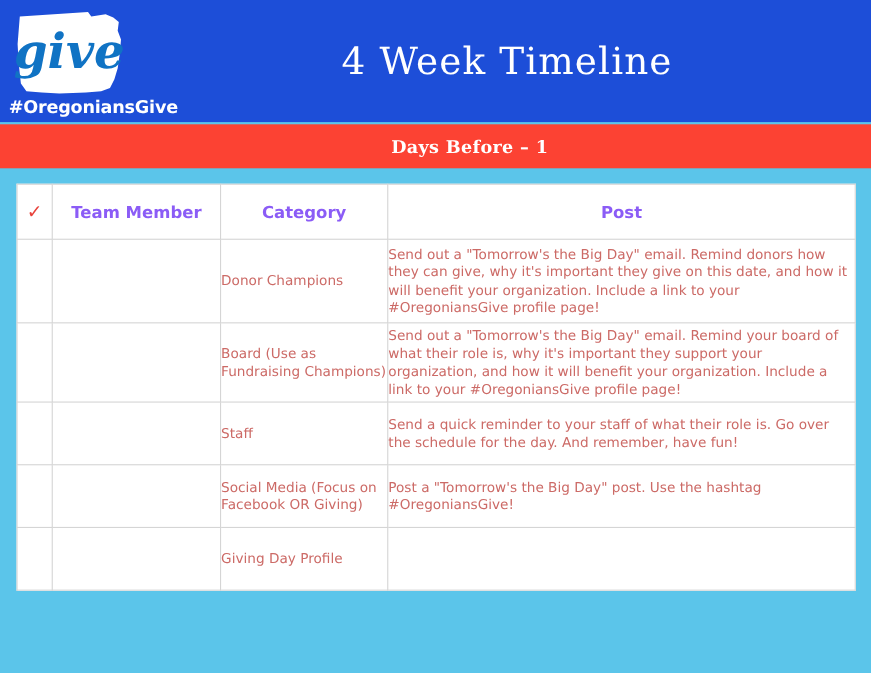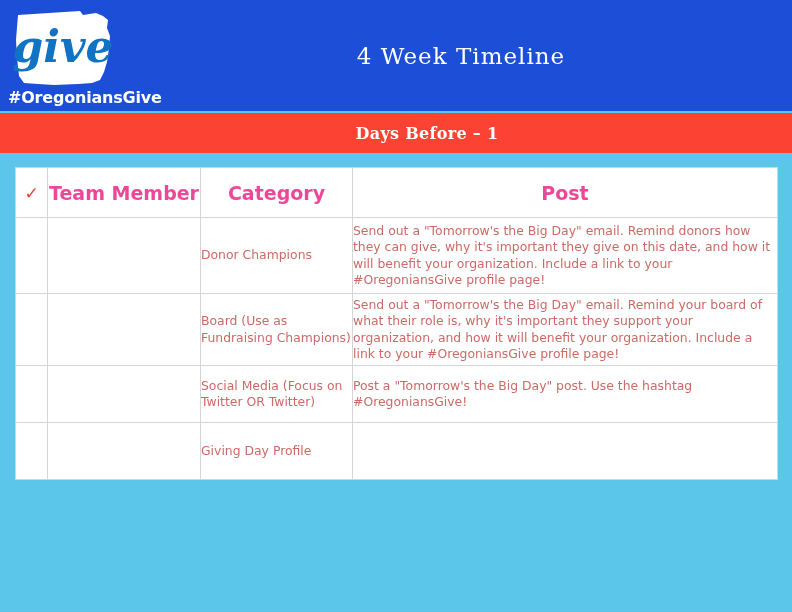--- a/index.html
+++ b/index.html
@@ -61,21 +61,21 @@
     position: absolute;
     left: 130px;
     top: 0;
     width: 662px;
     height: 111px;
     display: flex;
     align-items: center;
     justify-content: center;
     color: #ffffff;
     font-family: "DejaVu Serif", serif;
-    font-size: 23px;
+    font-size: 34px;
     font-weight: normal;
     letter-spacing: 1px;
     white-space: nowrap;
   }
 
   
   .sub-banner {
     position: absolute;
     left: 0;
     top: 113px;
@@ -118,23 +118,23 @@
   }
 
   col.c-check  { width: 32px; }
   col.c-member { width: 153px; }
   col.c-cat    { width: 152px; }
   col.c-task   { width: 425px; }
 
   thead th {
     height: 49px;
     text-align: center;
-    color: #ec4899;
+    color: #8b5cf6;
     font-family: "DejaVu Sans", sans-serif;
-    font-size: 19px;
+    font-size: 15px;
     font-weight: bold;
   }
   thead th.check-head {
     color: #e8413a;
     font-size: 17px;
   }
 
   tbody td {
     color: #cc6a66;
     font-family: "DejaVu Sans", sans-serif;
@@ -202,21 +202,27 @@
           </tr>
           <tr style="height: 72px;">
             <td class="check-cell"></td>
             <td class="member-cell"></td>
             <td class="cat-cell"><span class="cat-main">Board </span><span class="cat-sub">(Use as Fundraising Champions)</span></td>
             <td class="task-cell">Send out a "Tomorrow's the Big Day" email. Remind your board of what their role is, why it's important they support your organization, and how it will benefit your organization. Include a link to your #OregoniansGive profile page!</td>
           </tr>
           <tr style="height: 57px;">
             <td class="check-cell"></td>
             <td class="member-cell"></td>
-            <td class="cat-cell"><span class="cat-main">Social Media </span><span class="cat-sub">(Focus on Twitter OR Twitter)</span></td>
+            <td class="cat-cell"><span class="cat-main">Staff</span><span class="cat-sub"></span></td>
+            <td class="task-cell">Send a quick reminder to your staff of what their role is. Go over the schedule for the day. And remember, have fun!</td>
+          </tr>
+          <tr style="height: 57px;">
+            <td class="check-cell"></td>
+            <td class="member-cell"></td>
+            <td class="cat-cell"><span class="cat-main">Social Media </span><span class="cat-sub">(Focus on Facebook OR Giving)</span></td>
             <td class="task-cell">Post a "Tomorrow's the Big Day" post. Use the hashtag #OregoniansGive!</td>
           </tr>
           <tr style="height: 57px;">
             <td class="check-cell"></td>
             <td class="member-cell"></td>
             <td class="cat-cell"><span class="cat-main">Giving Day Profile</span><span class="cat-sub"></span></td>
             <td class="task-cell"></td>
           </tr>
         </tbody>
     </table>

